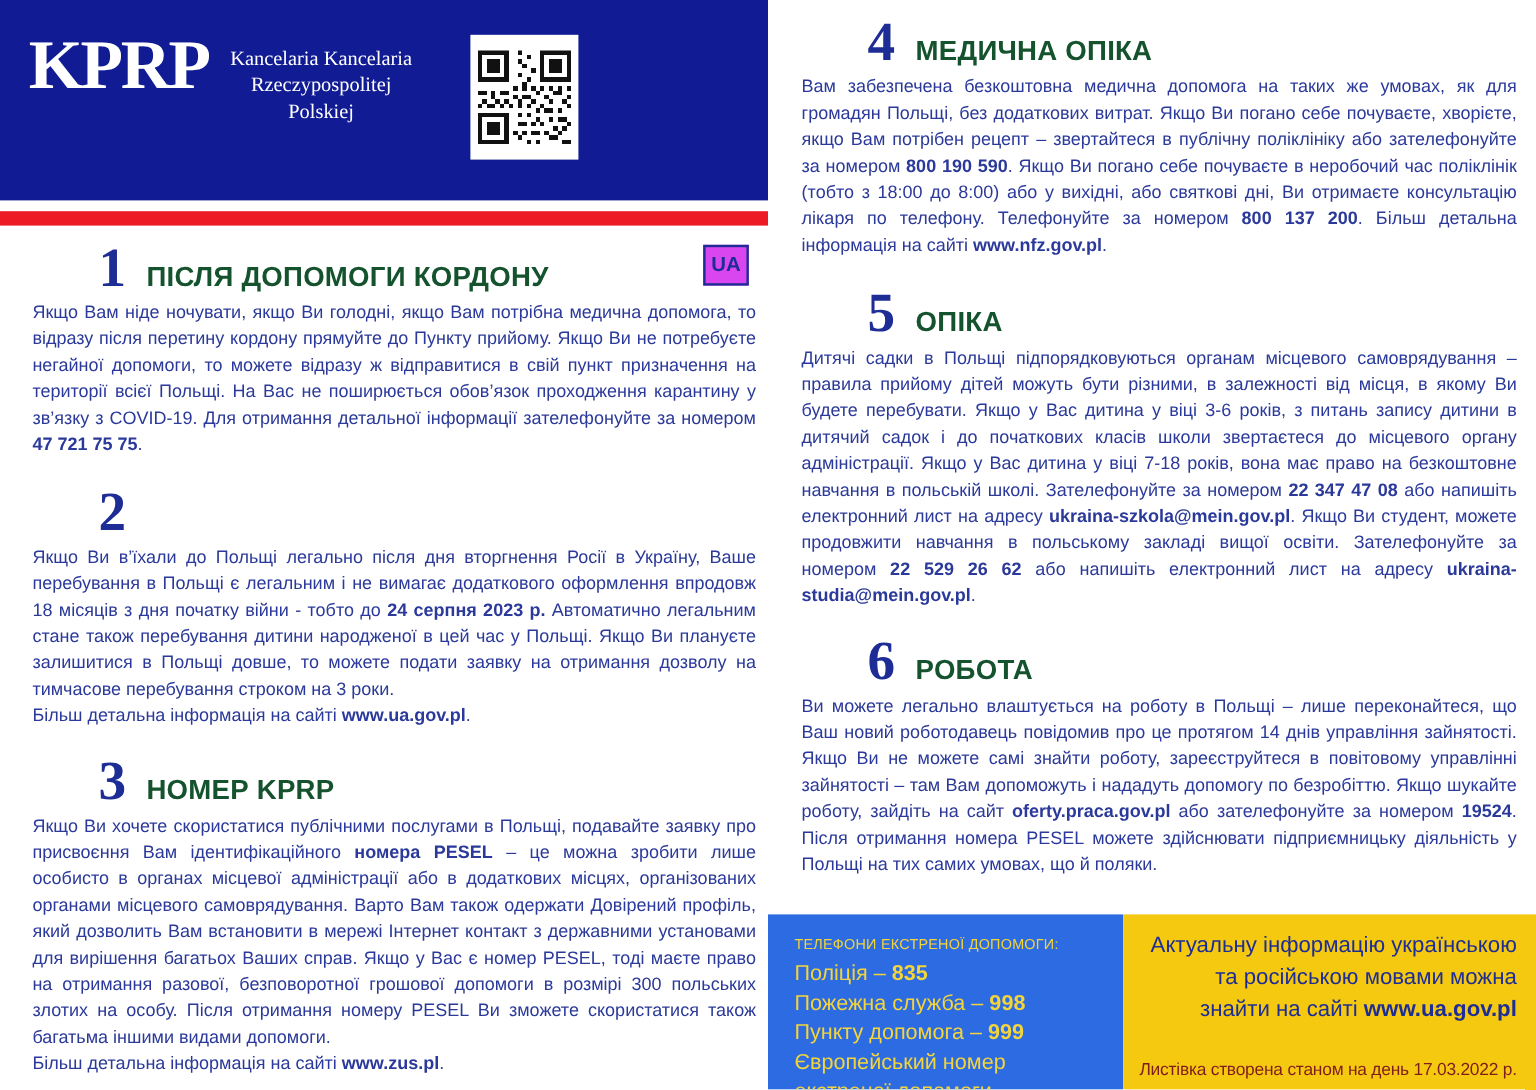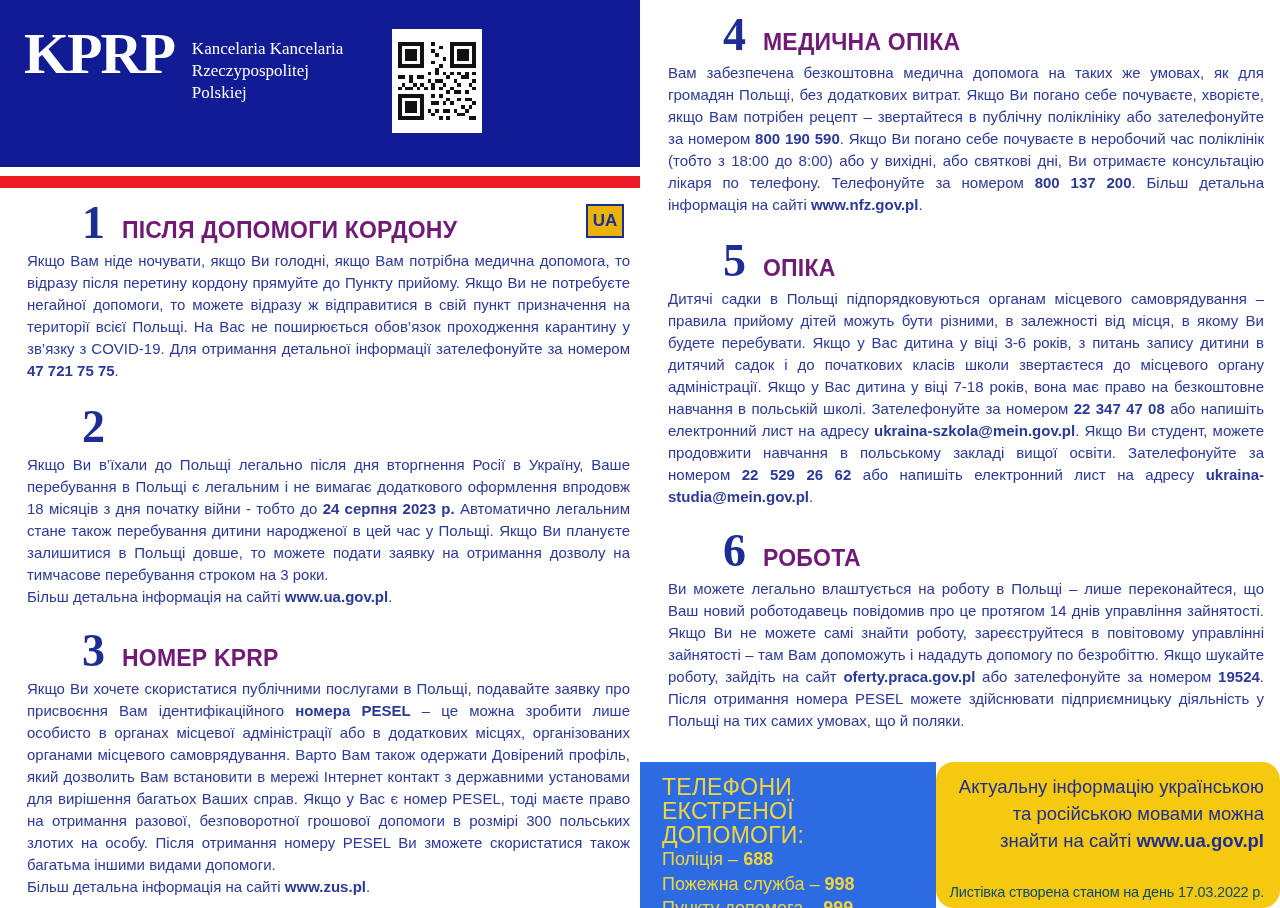--- a/index.html
+++ b/index.html
@@ -5,21 +5,21 @@
   html,body{margin:0;padding:0;}
   body{
     width:1280px;height:908px;overflow:hidden;background:#ffffff;
     font-family:"Liberation Sans",sans-serif;
   }
   .page{display:flex;width:1280px;height:908px;}
   .col{width:640px;height:908px;display:flex;flex-direction:column;box-sizing:border-box;}
 
   
   .header{height:167px;background:#111c94;position:relative;flex:0 0 auto;}
-  .brand{position:absolute;left:24px;top:26px;display:flex;align-items:flex-start;}
+  .brand{position:absolute;left:24px;top:26px;display:flex;align-items:flex-start;text-align:center;}
   .logo{
     font-family:"Liberation Serif",serif;font-weight:700;font-size:58px;line-height:56px;
     color:#ffffff;letter-spacing:-2px;
   }
   .org{color:#ffffff;font-family:"Liberation Serif",serif;font-size:17px;line-height:1.28;
     margin-left:18px;padding-top:12px;}
   .qr-tile{
     position:absolute;right:158px;top:29px;width:90px;height:104px;background:#ffffff;
     display:flex;align-items:center;justify-content:center;
   }
@@ -29,50 +29,50 @@
 
   
   .sec{position:relative;box-sizing:border-box;}
   .col.left  .sec{padding:0 10px 0 27px;}
   .col.right .sec{padding:0 16px 0 28px;}
   .sec-head{display:flex;align-items:baseline;gap:17px;padding-left:55px;margin:13px 0 5px;}
   .sec-num{
     font-family:"Liberation Serif",serif;font-weight:700;font-size:46px;line-height:44px;
     color:#1e2d96;
   }
-  .sec-title{font-weight:700;font-size:23px;color:#701a75;letter-spacing:.2px;}
+  .sec-title{font-weight:700;font-size:23px;color:#14532d;letter-spacing:.2px;}
   .sec-body p{margin:0;text-align:justify;font-size:15px;line-height:22px;color:#2b3a9a;}
   .sec-body p + p{margin-top:0;}
   .sec-body b{font-weight:700;}
   .mt1{margin-top:10px;} .mt2{margin-top:8px;}
 
   .ua-badge{
     position:absolute;right:16px;top:16px;width:34px;height:30px;border:2px solid #1e2d96;
     display:flex;align-items:center;justify-content:center;
-    font-weight:700;font-size:17px;color:#1e2d96;background:#eab308;
+    font-weight:700;font-size:17px;color:#1e2d96;background:#d946ef;
   }
 
   
   .boxes{margin-top:auto;display:flex;width:640px;height:146px;flex:0 0 auto;}
   .em-box{
     width:317px;box-sizing:border-box;background:#2d6be3;color:#f2d43b;
     padding:13px 14px 8px 22px;
   }
-  .em-title{font-size:23px;line-height:24px;letter-spacing:.2px;}
+  .em-title{font-size:12px;line-height:24px;letter-spacing:.2px;}
   .em-item{font-size:18px;line-height:24.5px;}
   .em-box b{font-weight:700;}
   .info-box{
     flex:1;box-sizing:border-box;background:#f5c90f;color:#1e2d96;
-    padding:11px 16px 8px 14px;display:flex;flex-direction:column;border-radius:18px;
+    padding:11px 16px 8px 14px;display:flex;flex-direction:column;
   }
   .info-text{text-align:right;font-size:18.5px;line-height:27px;}
   .info-text b{font-weight:700;}
   .footer-note{
     margin-top:auto;text-align:right;font-size:14.5px;letter-spacing:-.2px;
-    white-space:nowrap;color:#0c4a6e;
+    white-space:nowrap;color:#7f1d1d;
   }
 </style>
 </head>
 <body>
 
 <div class="page">
 
   <div class="col left">
 
     <div class="header">
@@ -159,21 +159,21 @@
         <span class="sec-title">РОБОТА</span>
       </div>
       <div class="sec-body">
         <p><span>Ви можете легально влаштується на роботу в Польщі – лише переконайтеся, що Ваш новий роботодавець повідомив про це протягом 14 днів управління зайнятості. Якщо Ви не можете самі знайти роботу, зареєструйтеся в повітовому управлінні зайнятості – там Вам допоможуть і нададуть допомогу по безробіттю.  Якщо шукайте роботу, зайдіть  на сайт </span><b>oferty.praca.gov.pl</b><span> або зателефонуйте за номером </span><b>19524</b><span>. Після отримання номера PESEL можете здійснювати підприємницьку діяльність у Польщі на тих самих умовах, що й поляки.</span></p>
       </div>
     </section>
 
     <div class="boxes">
       <div class="em-box">
         <div class="em-title">ТЕЛЕФОНИ ЕКСТРЕНОЇ ДОПОМОГИ:</div>
-        <div class="em-item"><span>Поліція – </span><b>688</b></div>
+        <div class="em-item"><span>Поліція – </span><b>835</b></div>
         <div class="em-item"><span>Пожежна служба – </span><b>998</b></div>
         <div class="em-item"><span>Пункту допомога – </span><b>999</b></div>
         <div class="em-item"><span>Європейський номер екстреної допомоги – </span></div>
       </div>
       <div class="info-box">
         <div class="info-text"><span>Актуальну інформацію українською та російською мовами можна знайти на сайті </span><b>www.ua.gov.pl</b></div>
         <div class="footer-note">Листівка створена станом на день 17.03.2022 р.</div>
       </div>
     </div>
 

